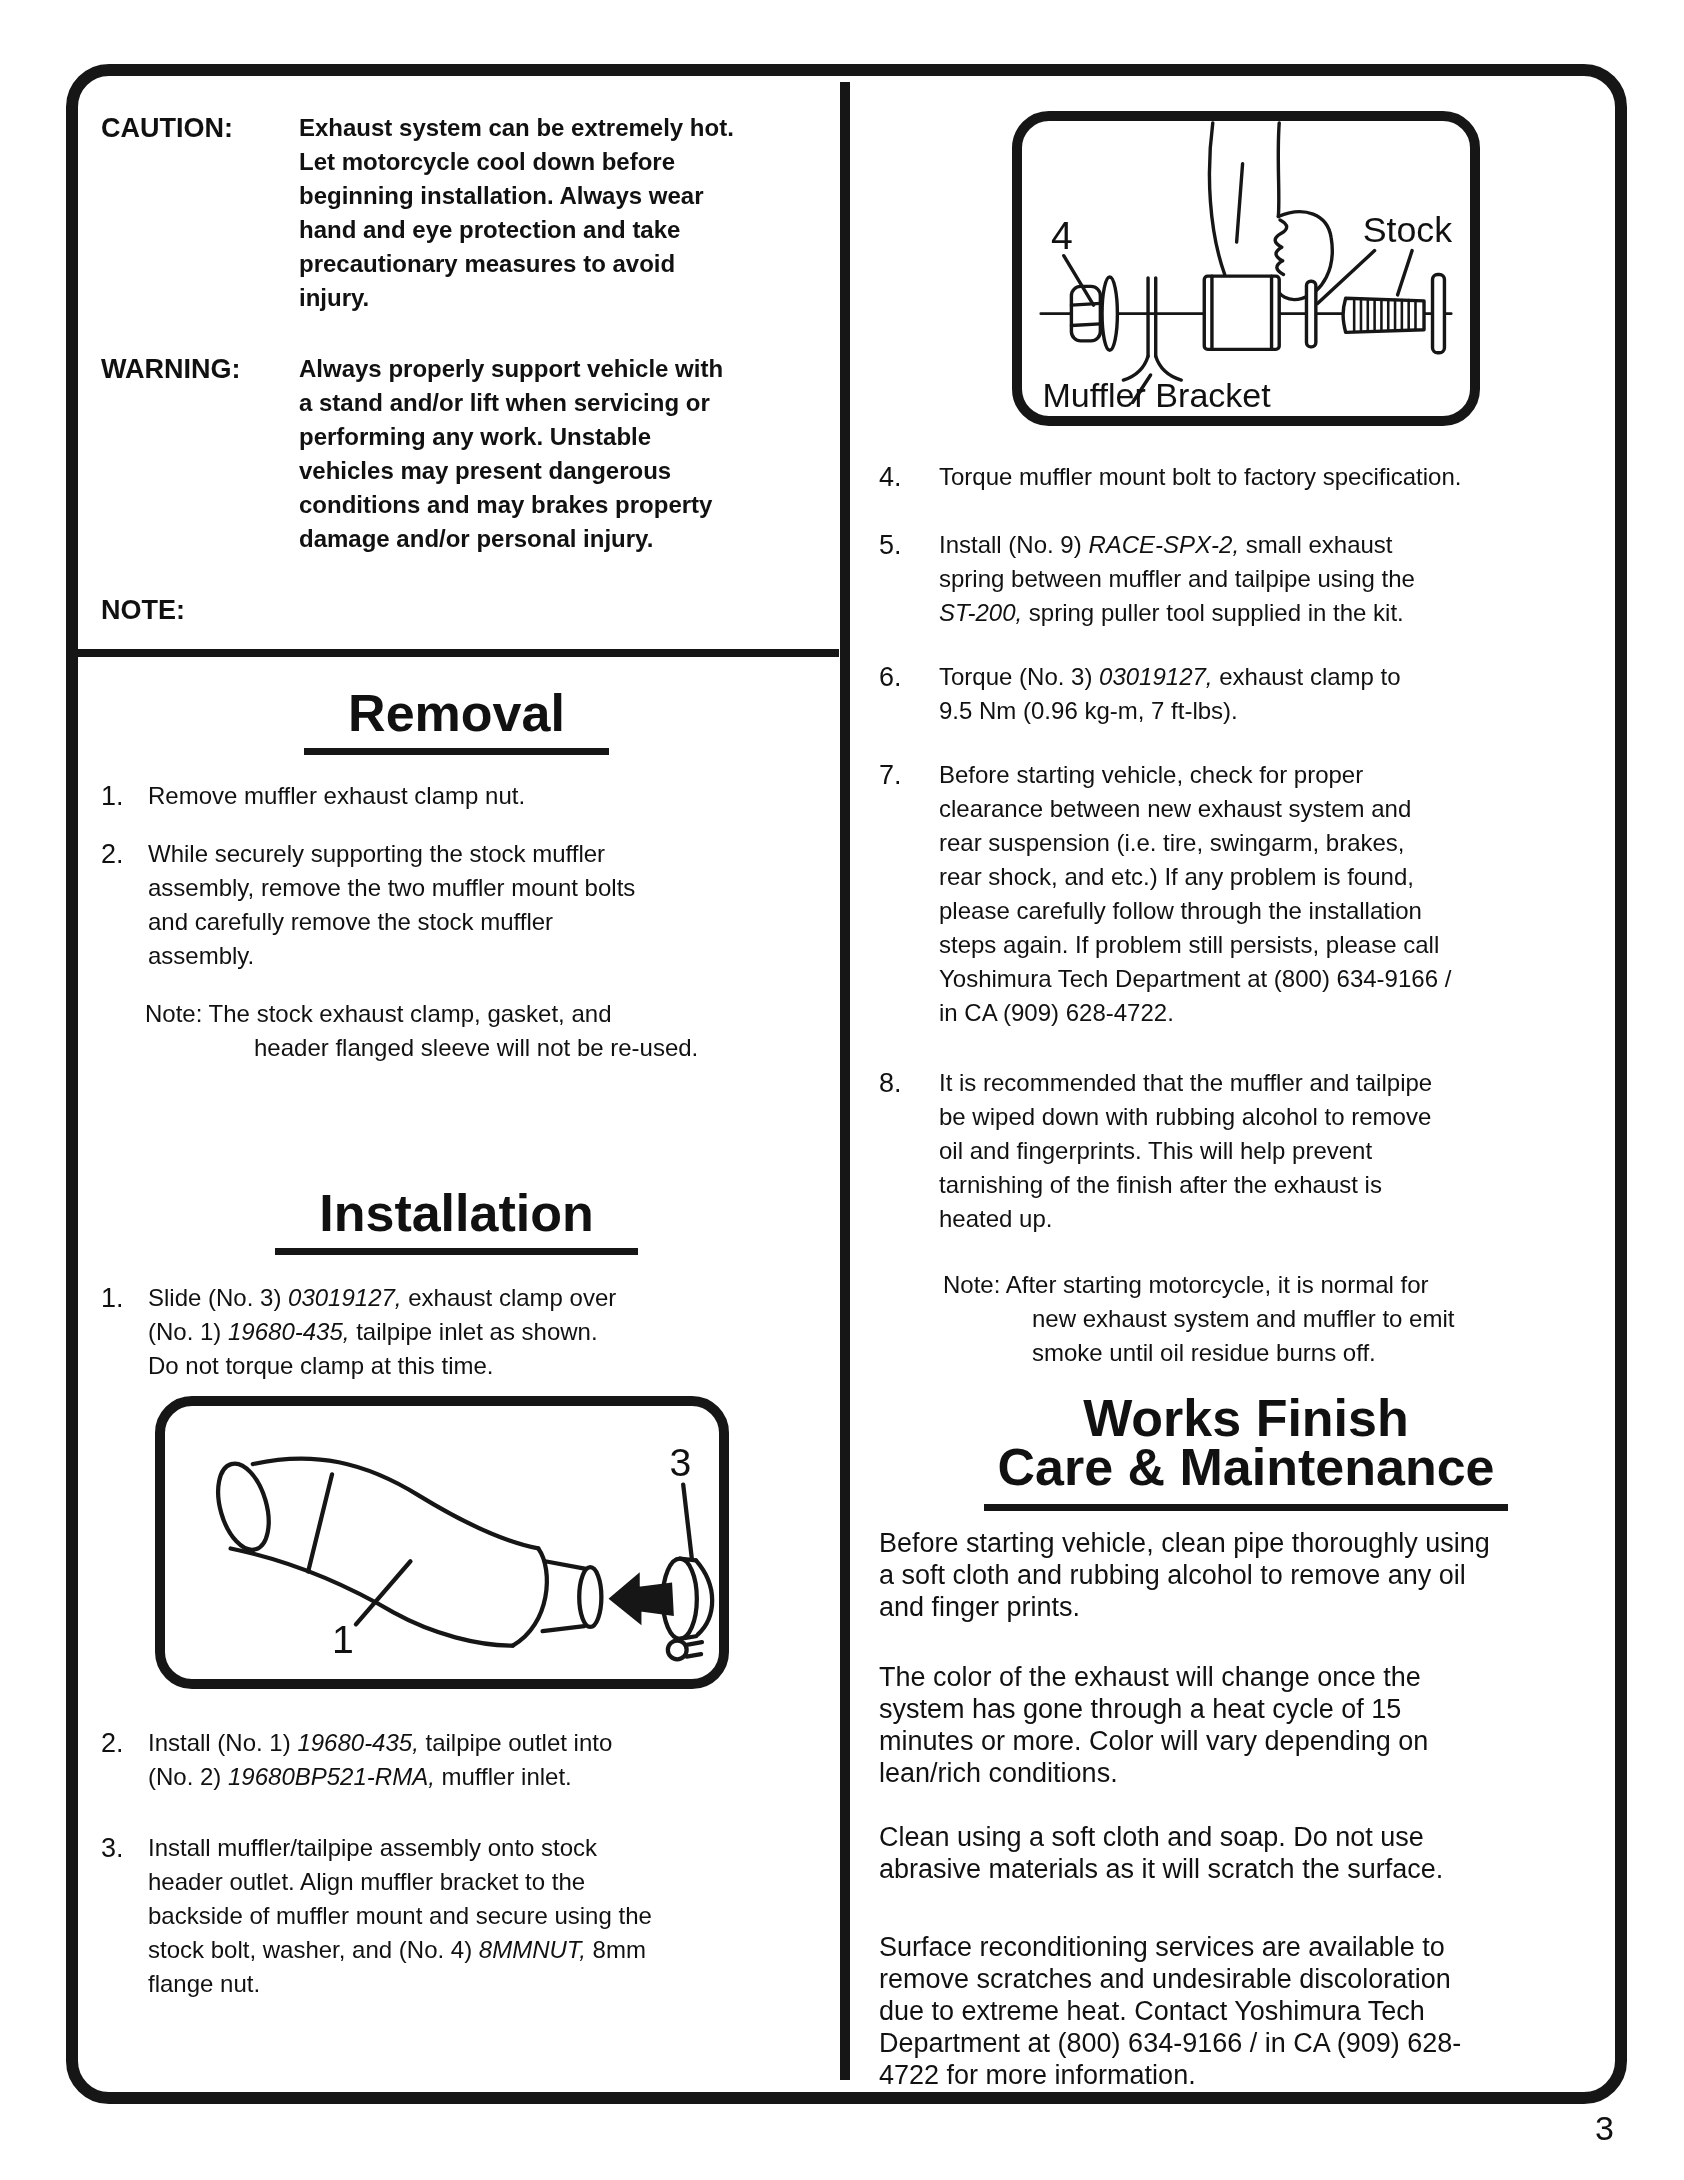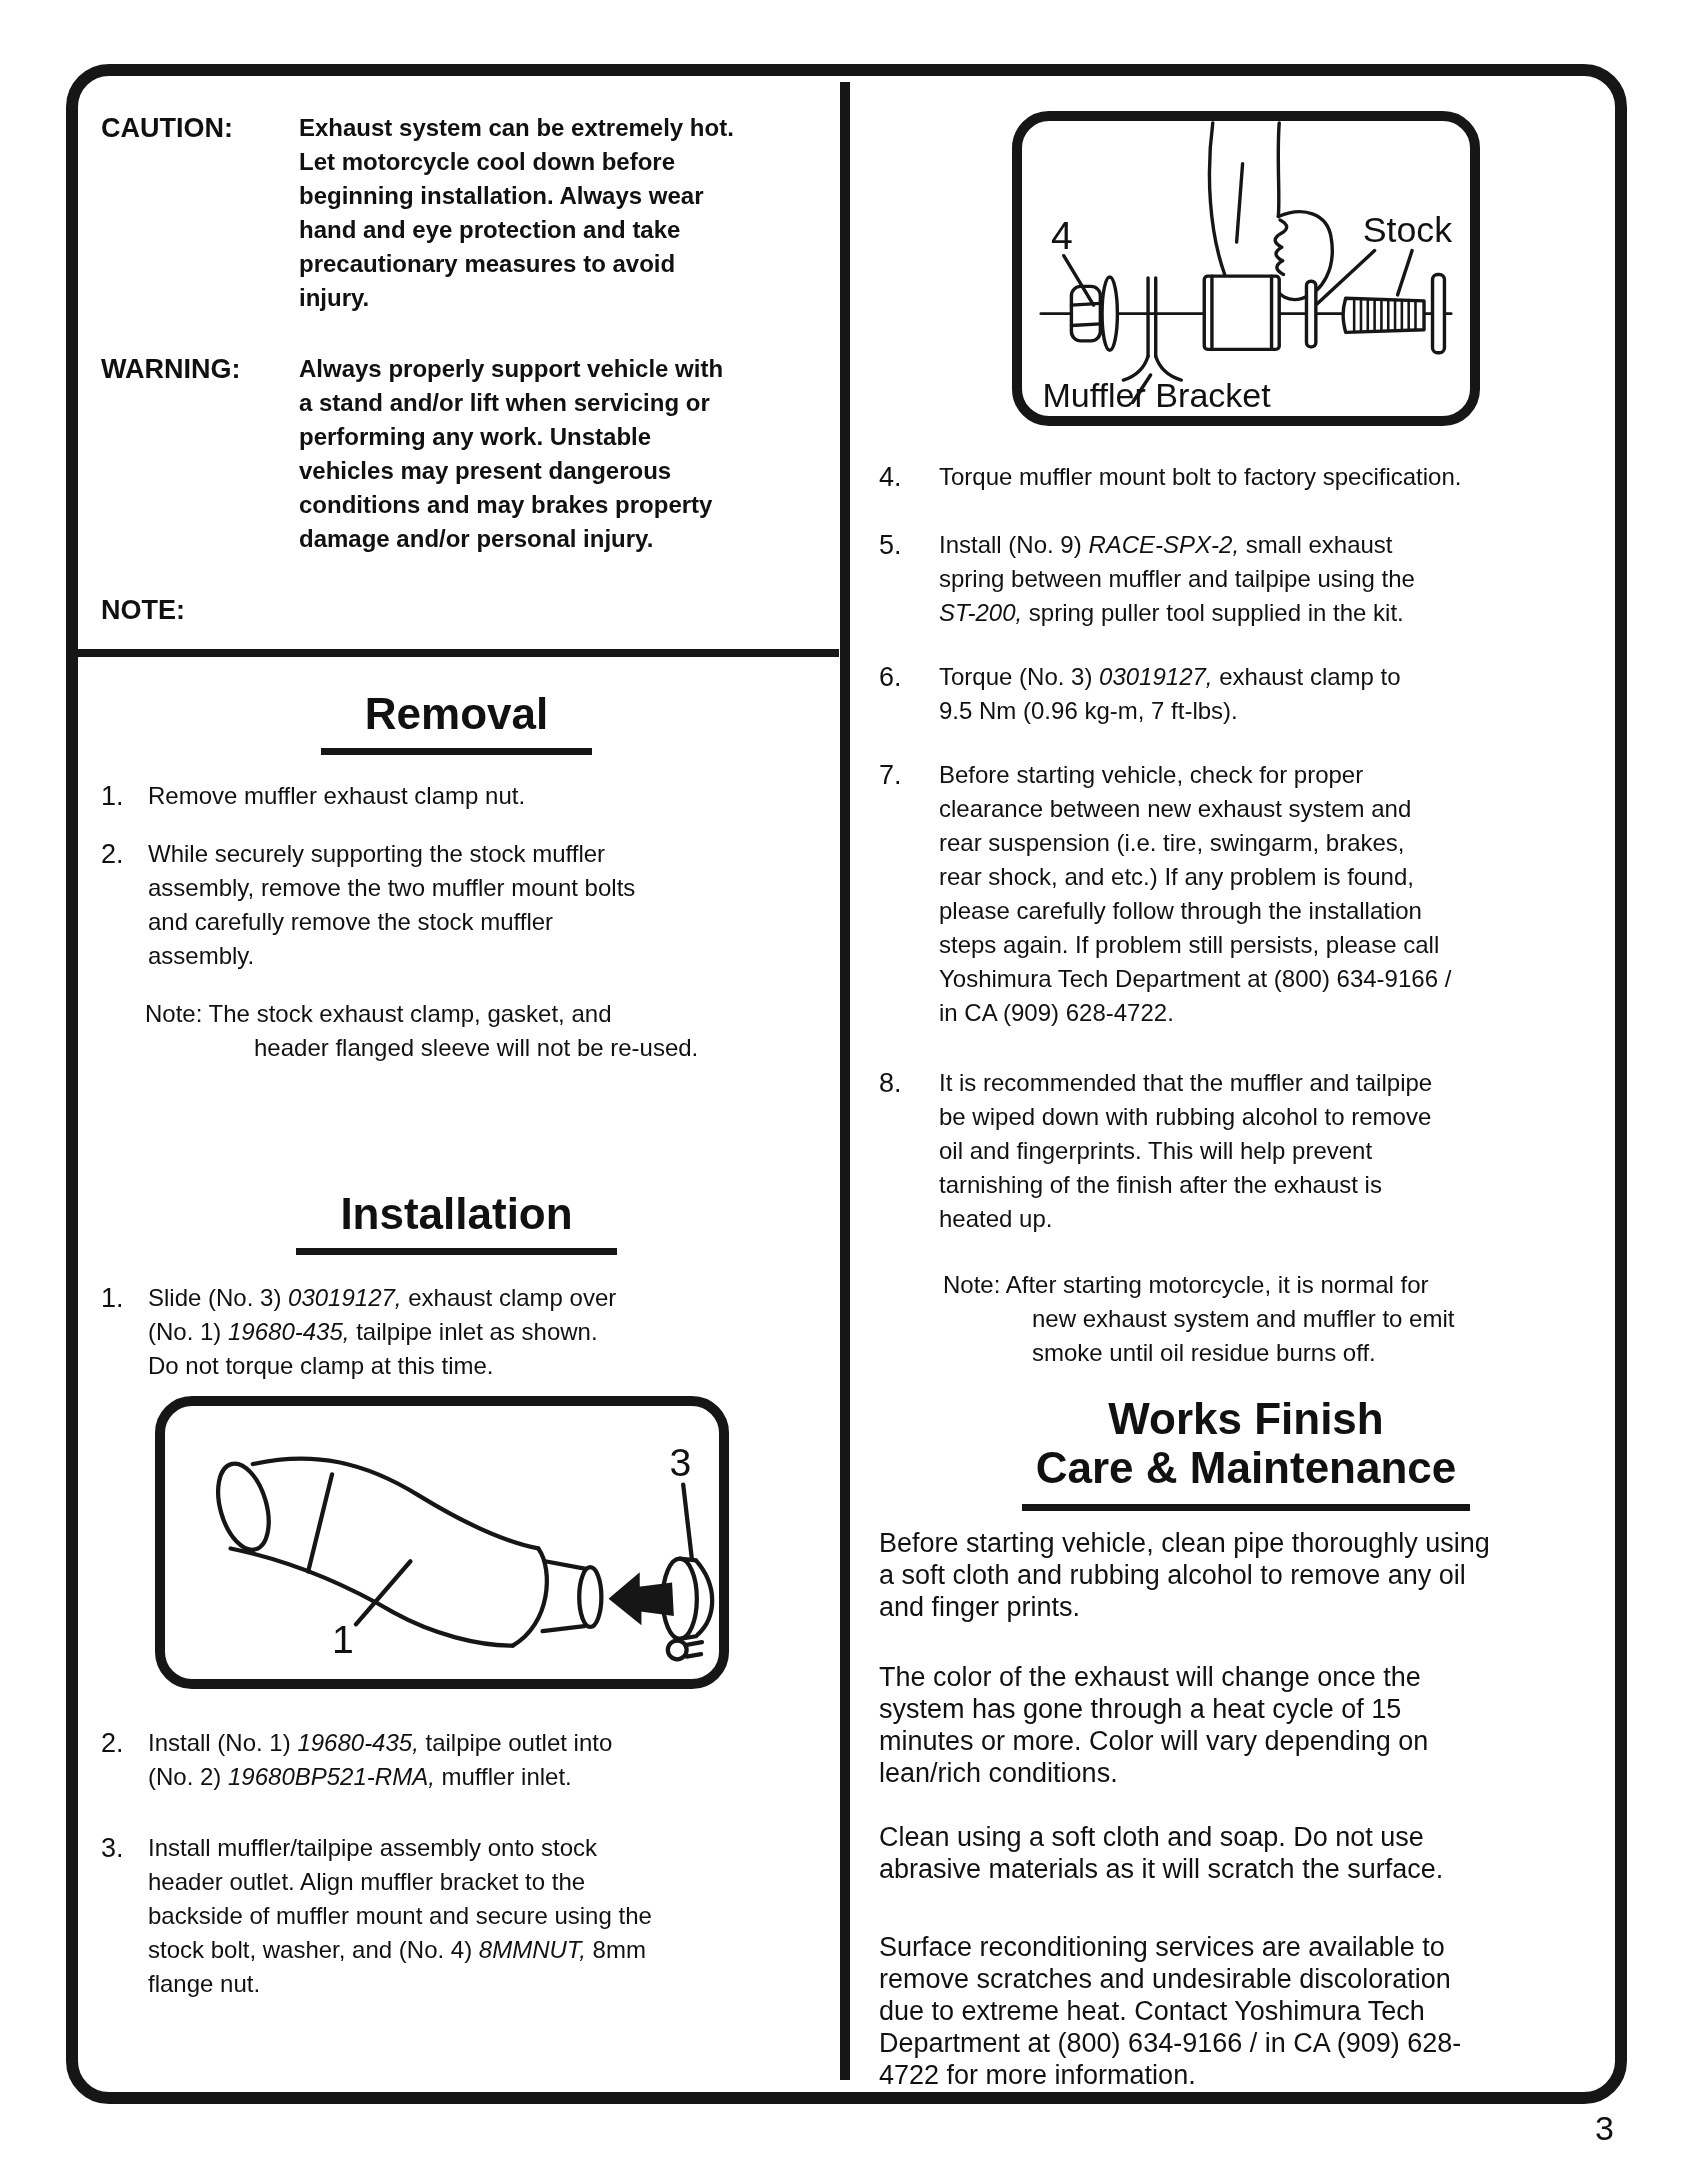--- a/index.html
+++ b/index.html
@@ -21,21 +21,21 @@
   .txt{white-space:pre-line;font-size:24px;line-height:34px;}
   
   .notice{display:flex;font-weight:bold;gap:32px;}
   .notice + .notice{margin-top:37px;}
   .notice .nlabel{width:166px;flex:none;font-size:27px;line-height:34px;}
   .notice .ntext{width:541px;}
   .rule{height:7.7px;background:#161616;margin:22px 0 0 -24px;width:762px;}
   
   .hdr{
     display:table;margin:32px auto 0;text-align:center;font-weight:bold;
-    font-size:44px;line-height:49px;border-bottom:7.7px solid #161616;padding:0 44px 10.2px;
+    font-size:52px;line-height:49px;border-bottom:7.7px solid #161616;padding:0 44px 10.2px;
   }
   .hdr2{margin-top:24px;padding:0 13.6px 12px;}
   
   .step{position:relative;padding-left:47px;margin-top:24px;}
   .step .num{position:absolute;left:0;top:0;font-size:27px;line-height:34px;}
   .col-right .step{padding-left:60px;}
   .it{font-style:italic;}
   .note-l{margin:24px 0 4px 44px;padding-left:109px;text-indent:-109px;}
   .note-r{margin:32px 0 0 64px;padding-left:89px;text-indent:-89px;width:596px;}
   .mt-inst{margin-top:124px;}

